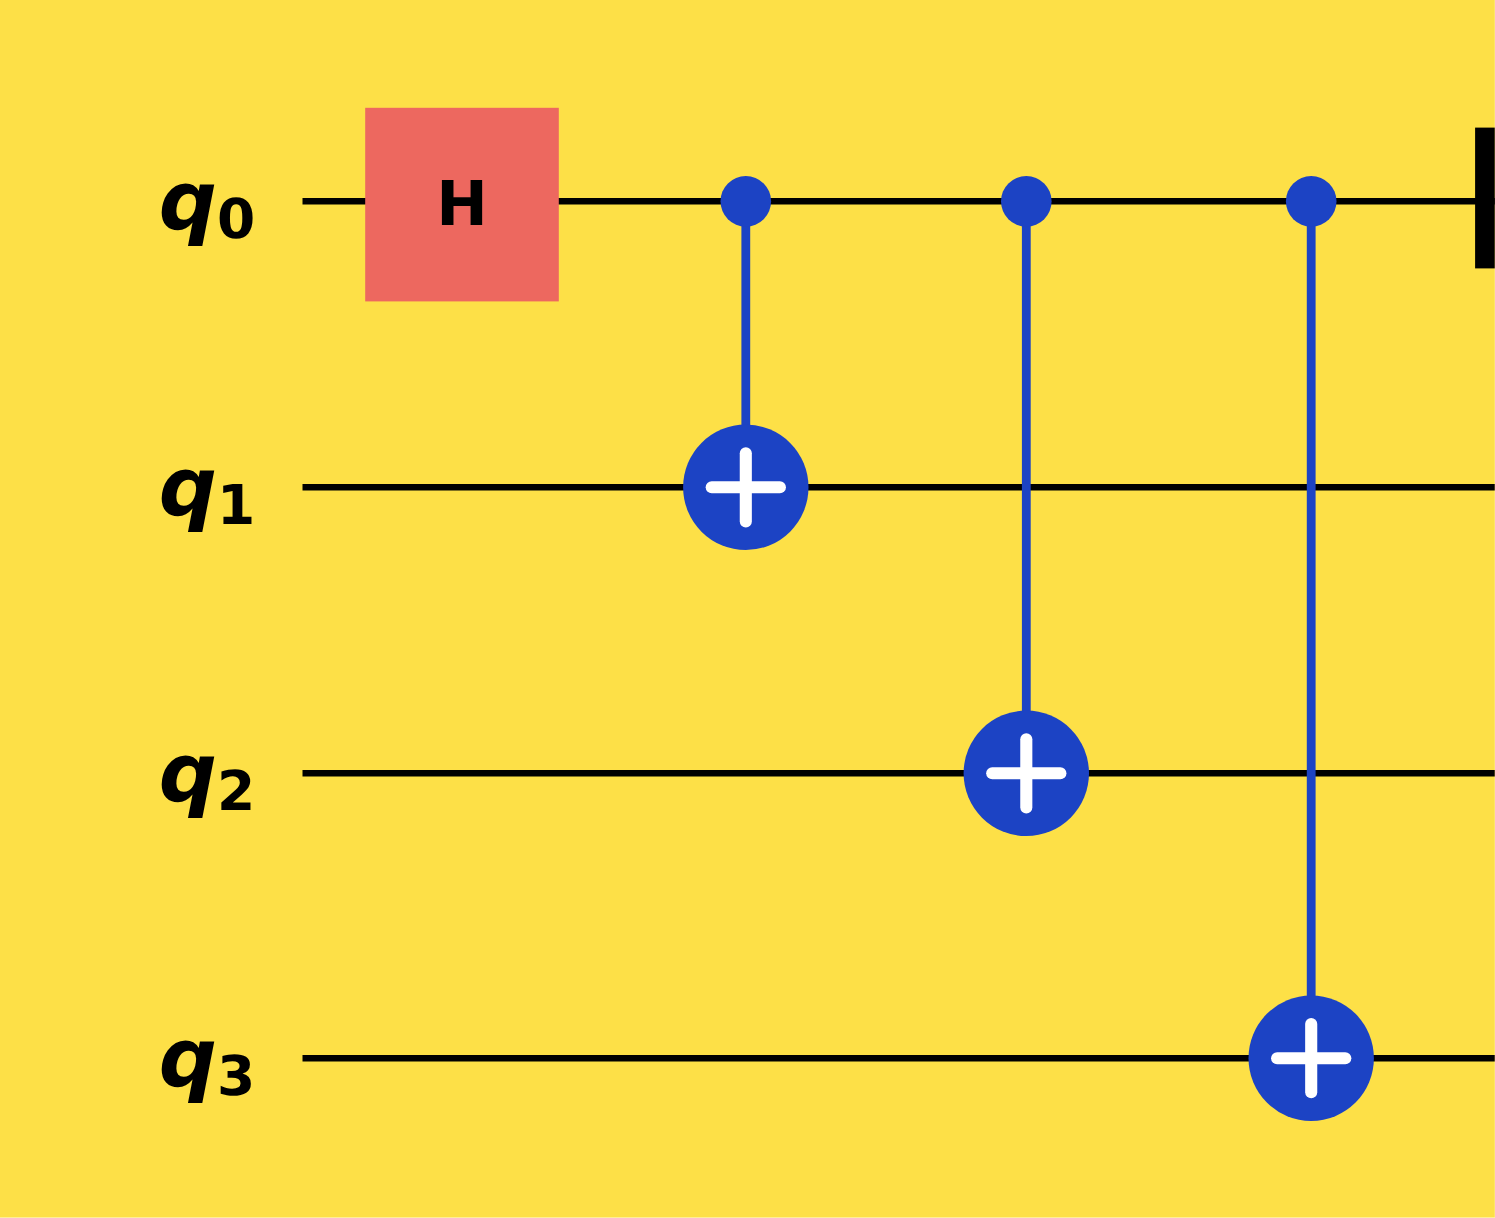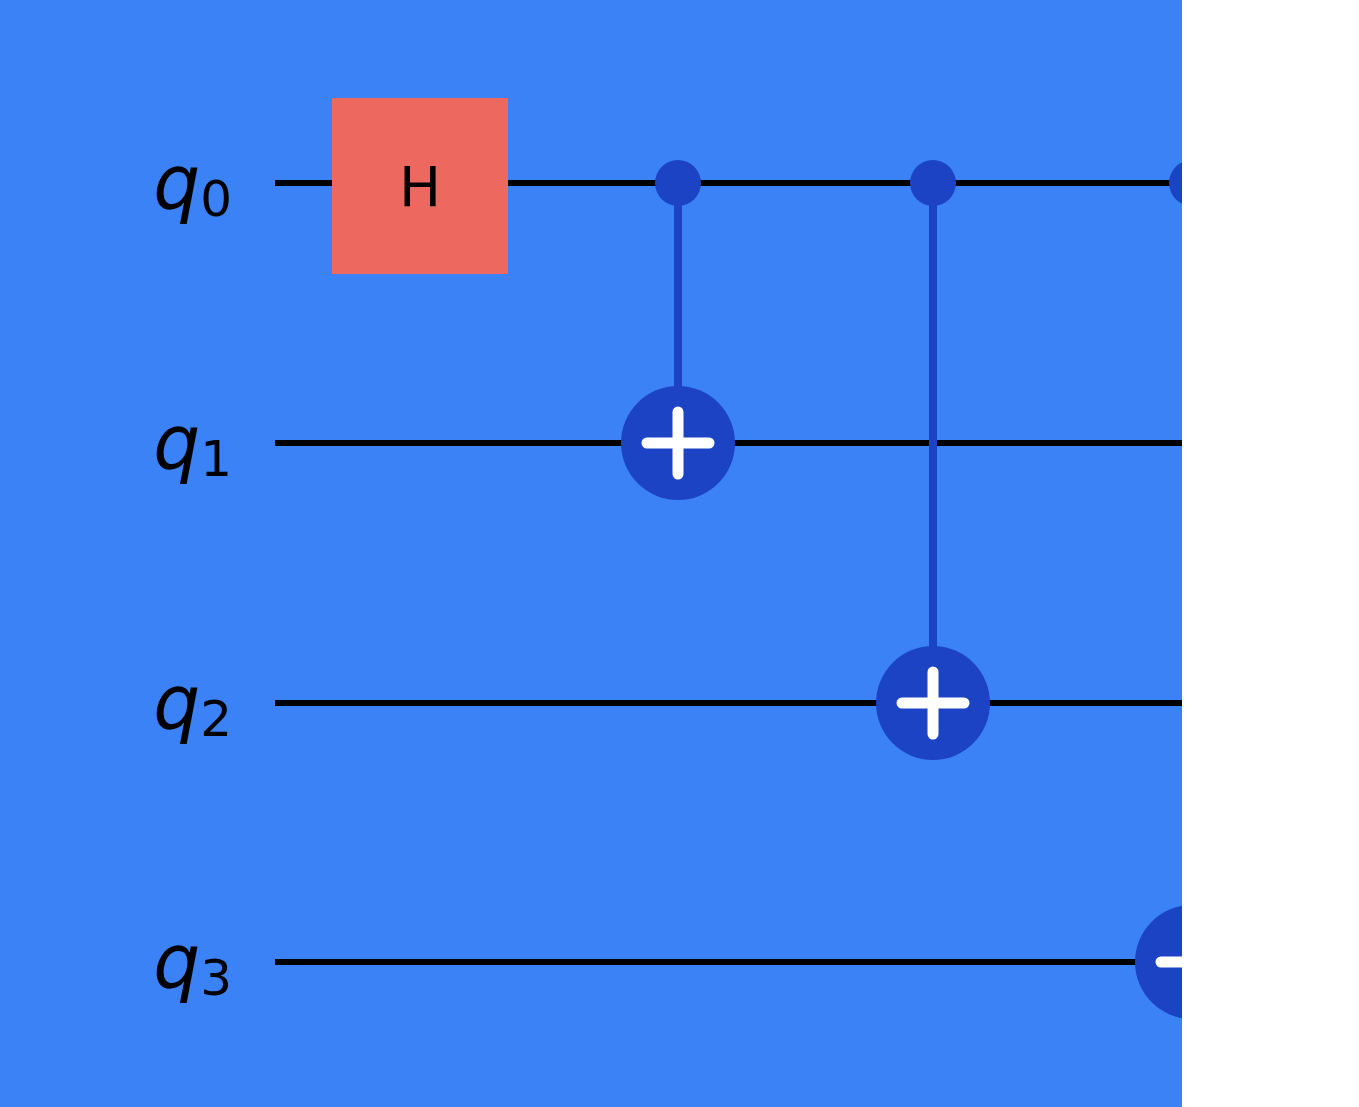--- a/index.html
+++ b/index.html
@@ -2,25 +2,26 @@
 <html><head>
 <meta charset="utf-8">
 <style>
   html, body {
     margin: 0;
     padding: 0;
     background: #ffffff;
   }
   .canvas {
     position: relative;
-    width: 1182px;
+    width: 1359px;
     height: 1107px;
-    background: #3b82f6;
+    background: #fde047;
     overflow: hidden;
     font-family: "DejaVu Sans", sans-serif;
+    font-weight: bold;
   }
   #circuit-svg {
     position: absolute;
     top: 0;
     left: 0;
   }
 </style>
 </head>
 <body>
 

